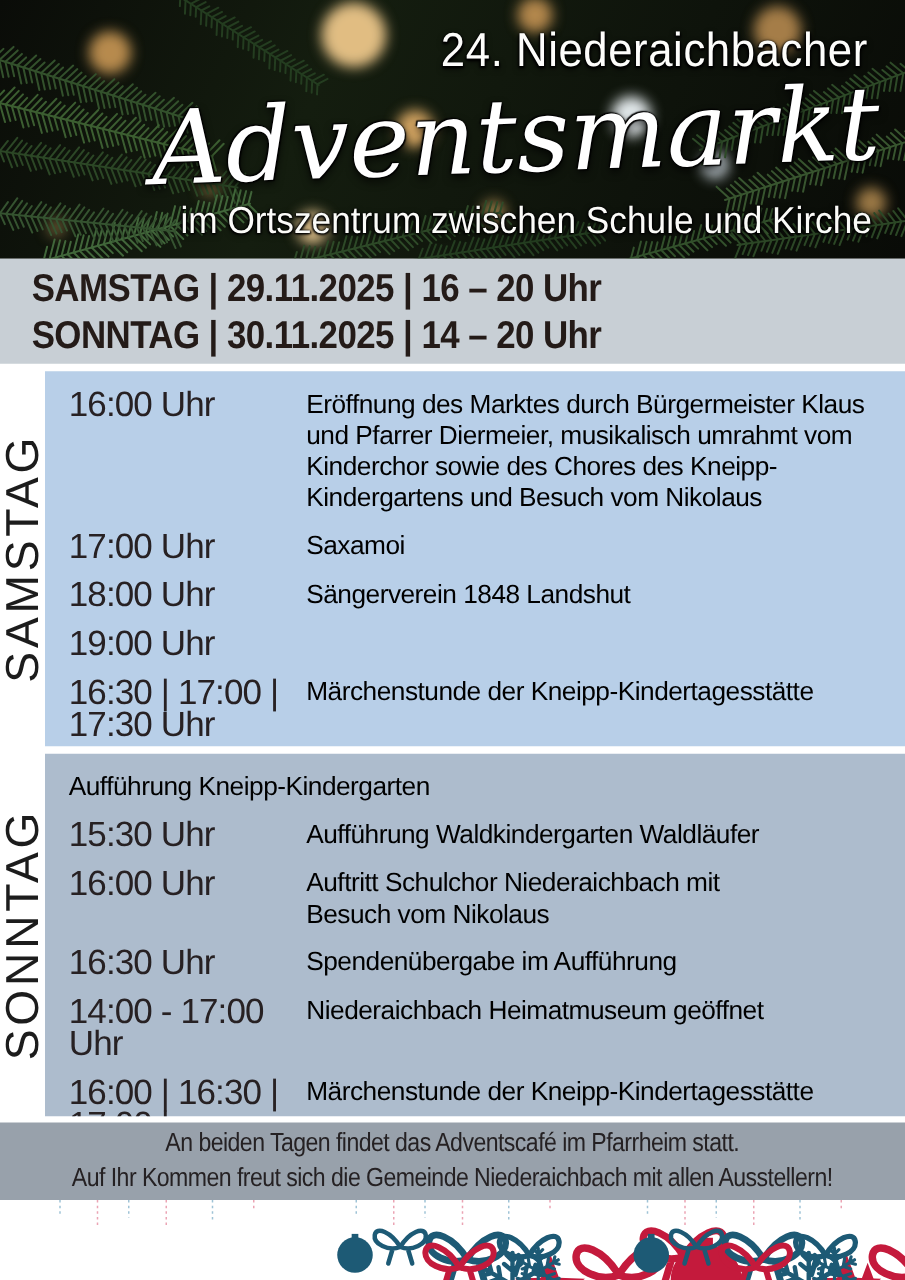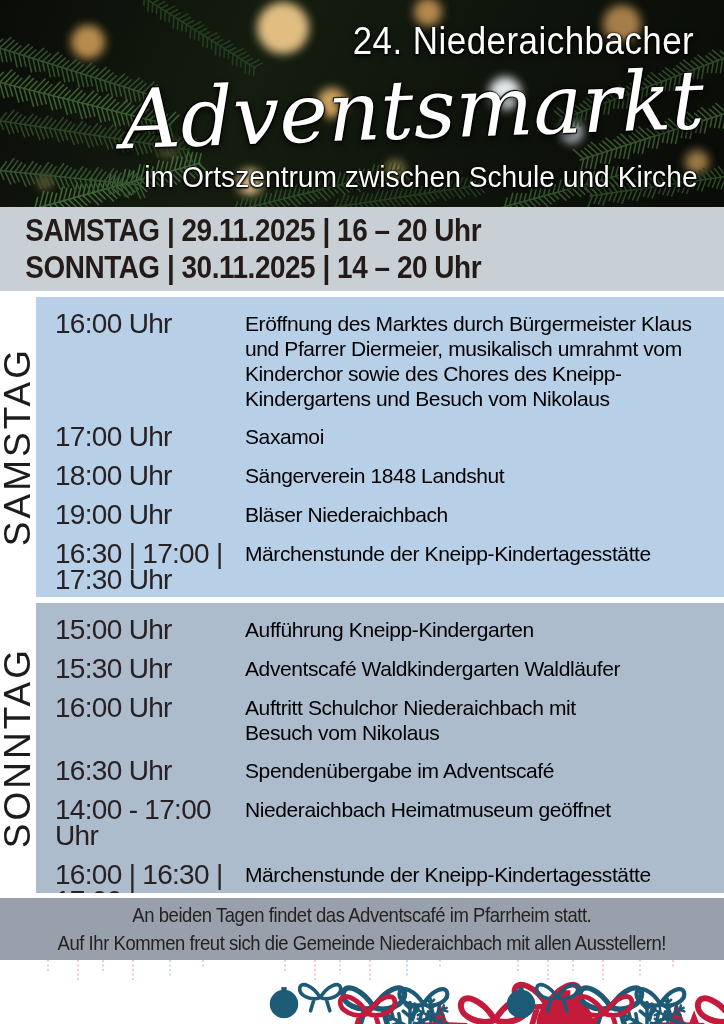--- a/index.html
+++ b/index.html
@@ -943,49 +943,47 @@
       <div class="row">
         <div class="time">17:00 Uhr</div>
         <div class="event">Saxamoi</div>
       </div>
       <div class="row">
         <div class="time">18:00 Uhr</div>
         <div class="event">Sängerverein 1848 Landshut</div>
       </div>
       <div class="row">
         <div class="time">19:00 Uhr</div>
-        <div class="event">Bläser Niederaichbach</div>
       </div>
       <div class="row">
         <div class="time">16:30 | 17:00 |
 17:30 Uhr</div>
         <div class="event">Märchenstunde der Kneipp-Kindertagesstätte</div>
       </div>
     </div>
 
   <div class="day-label day-label-sun">
     <span>SONNTAG</span>
   </div>
   <div class="panel panel-sun" id="sun-panel">
       <div class="row">
-        <div class="time">15:00 Uhr</div>
         <div class="event">Aufführung Kneipp-Kindergarten</div>
       </div>
       <div class="row">
         <div class="time">15:30 Uhr</div>
-        <div class="event">Adventscafé Waldkindergarten Waldläufer</div>
+        <div class="event">Aufführung Waldkindergarten Waldläufer</div>
       </div>
       <div class="row">
         <div class="time">16:00 Uhr</div>
         <div class="event">Auftritt Schulchor Niederaichbach mit
 Besuch vom Nikolaus</div>
       </div>
       <div class="row">
         <div class="time">16:30 Uhr</div>
-        <div class="event">Spendenübergabe im Adventscafé</div>
+        <div class="event">Spendenübergabe im Aufführung</div>
       </div>
       <div class="row">
         <div class="time">14:00 - 17:00 Uhr</div>
         <div class="event">Niederaichbach Heimatmuseum geöffnet</div>
       </div>
       <div class="row">
         <div class="time">16:00 | 16:30 | 17:00 |
 17:30 Uhr</div>
         <div class="event">Märchenstunde der Kneipp-Kindertagesstätte</div>
       </div>

